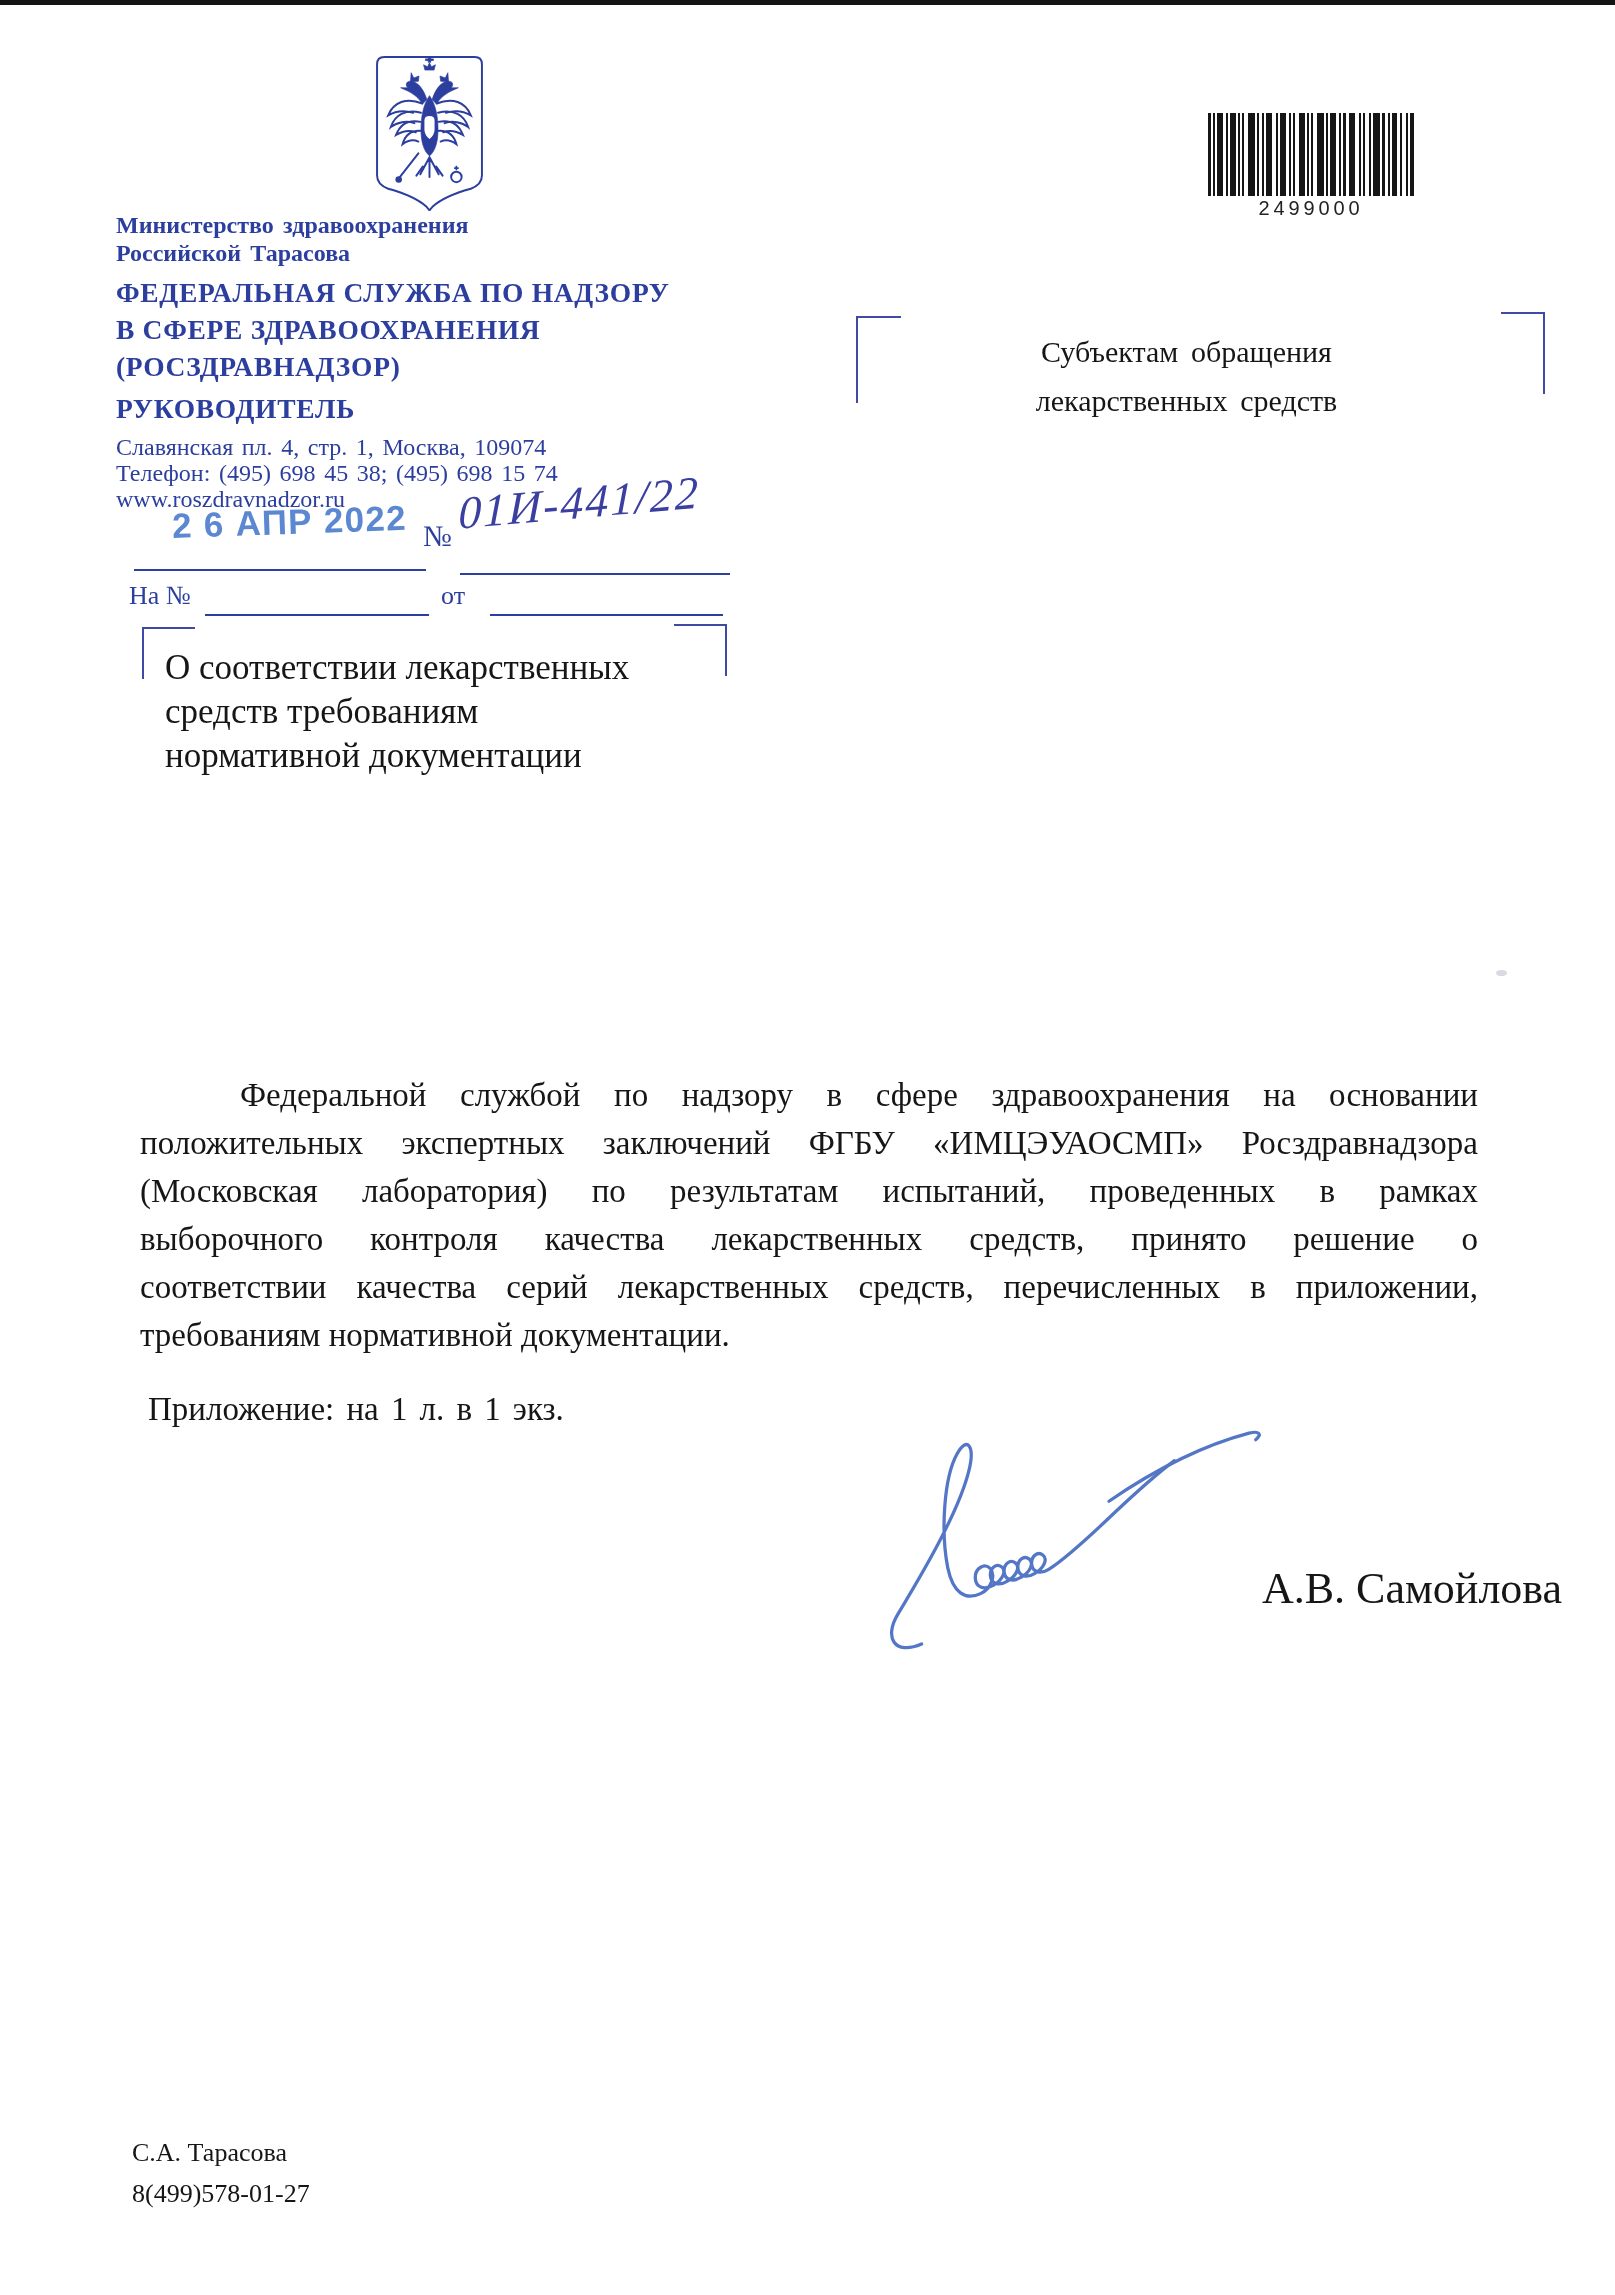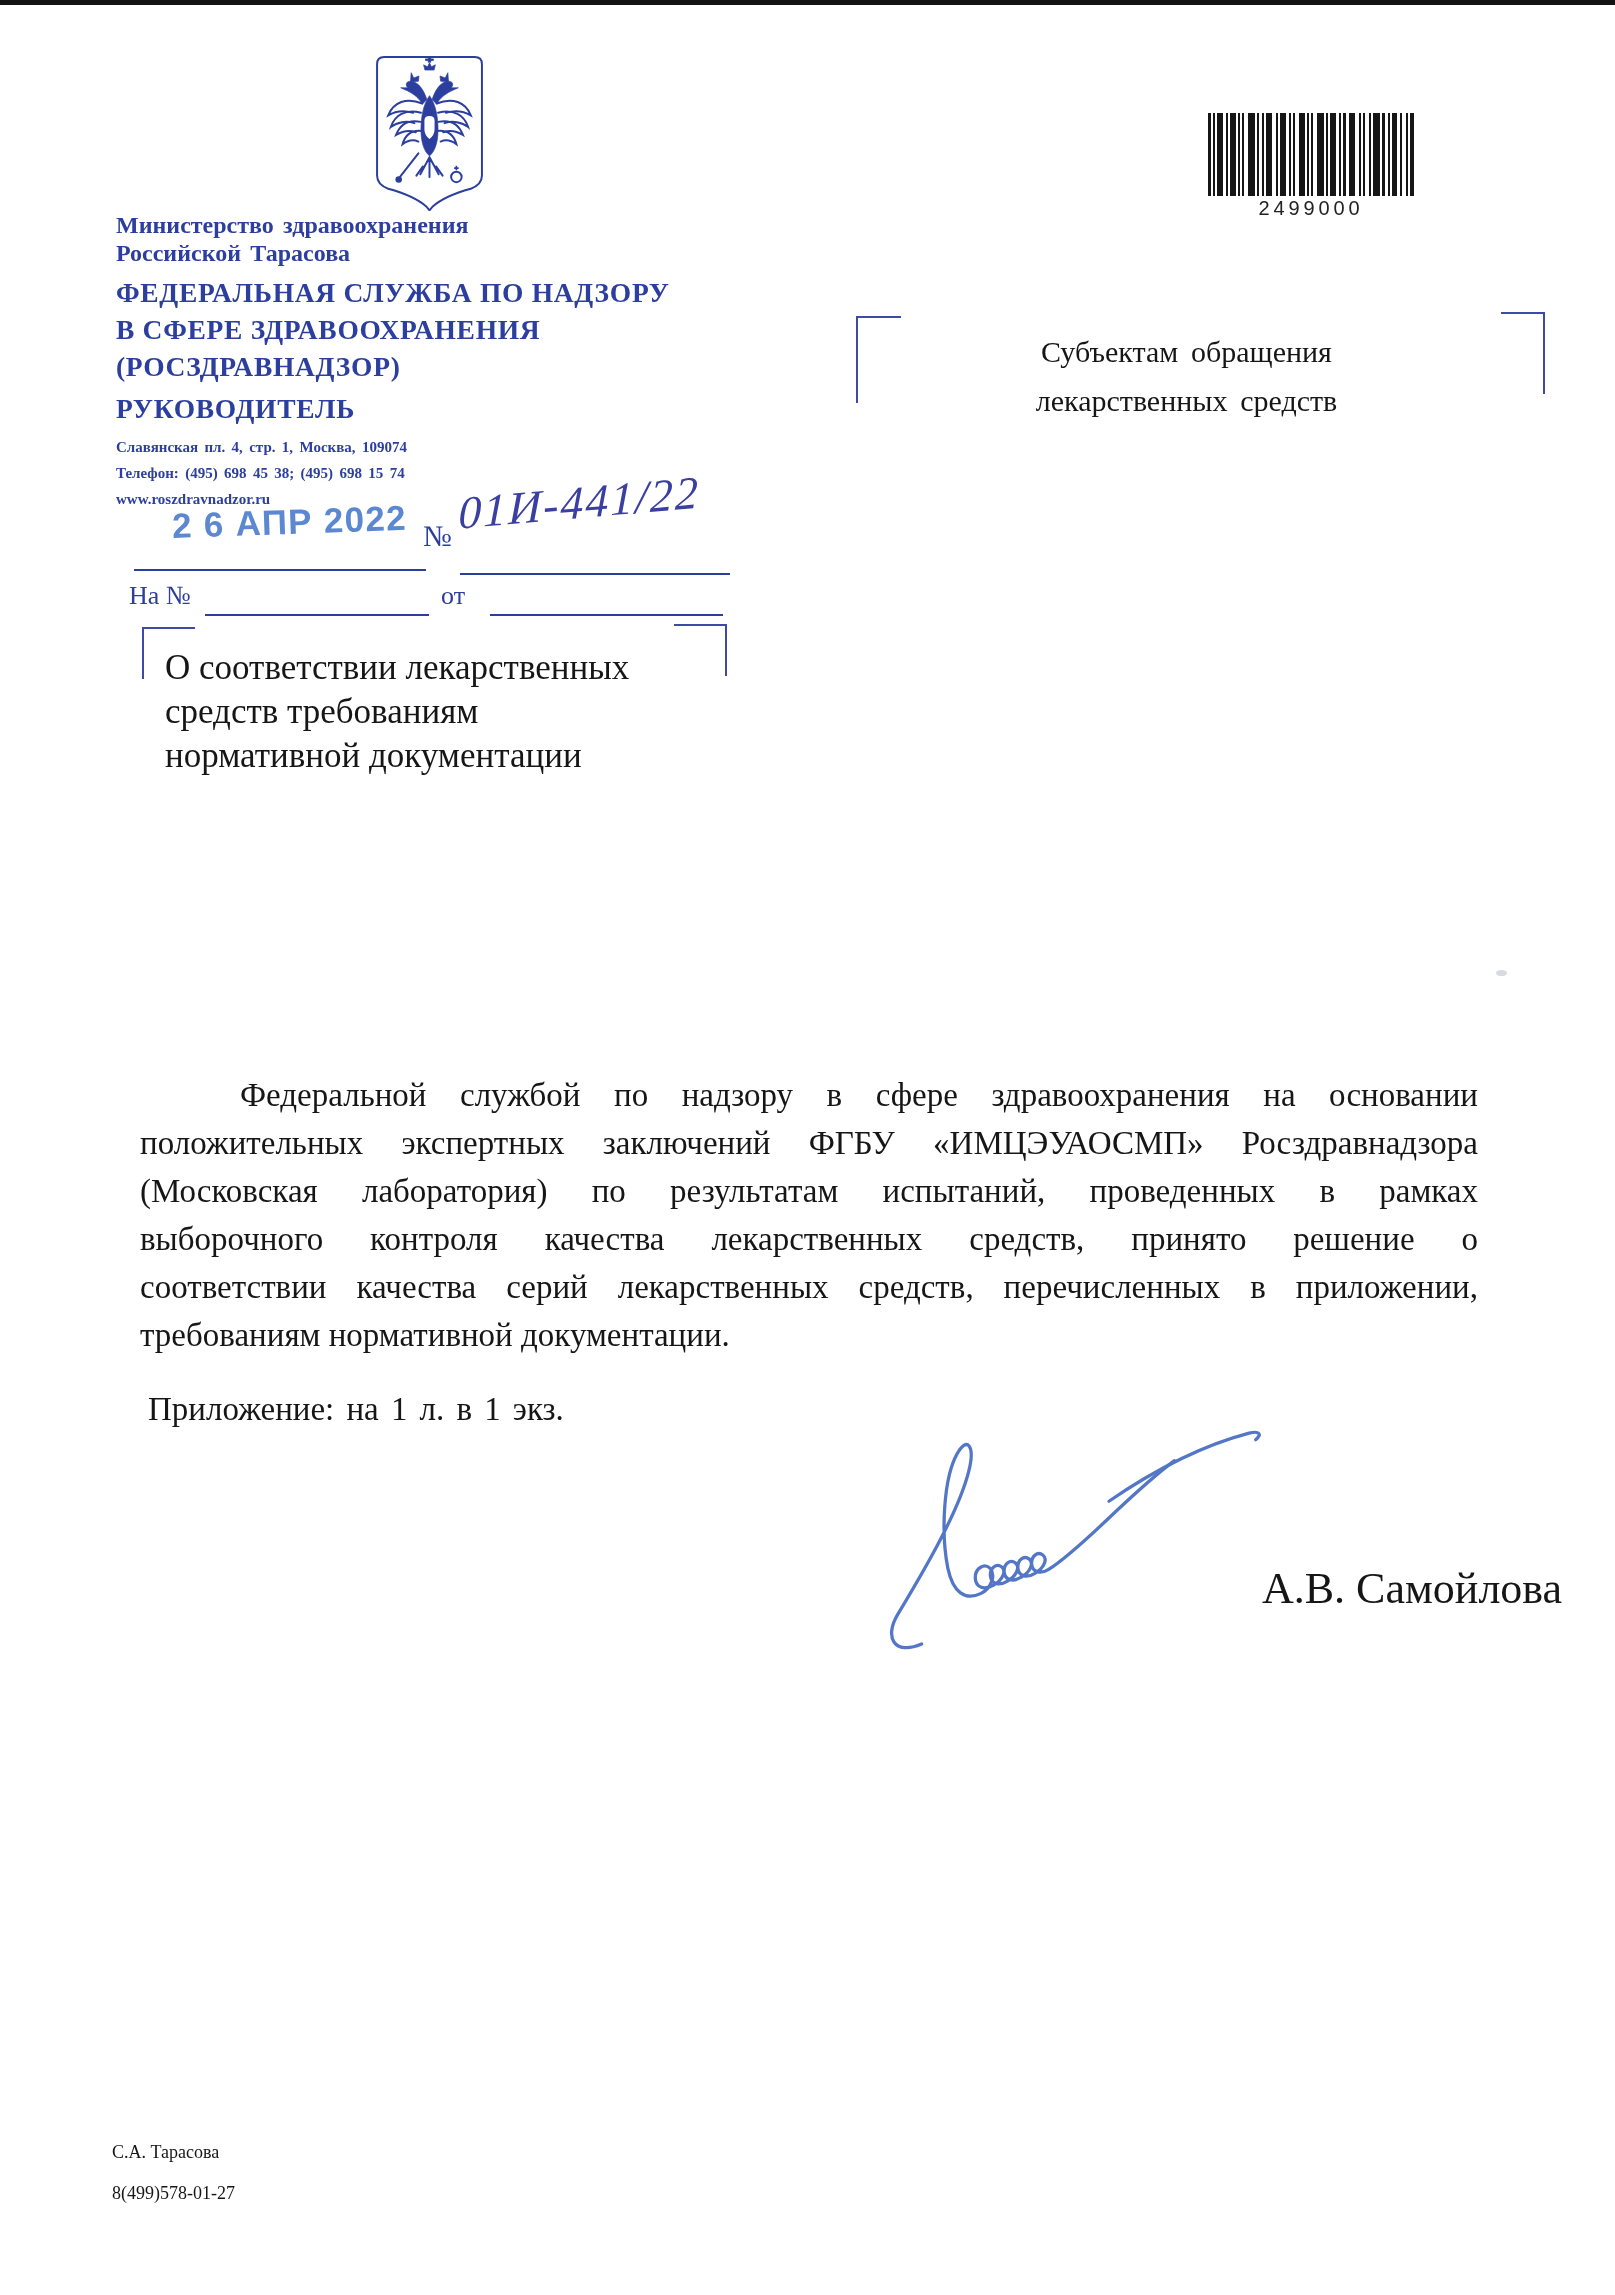--- a/index.html
+++ b/index.html
@@ -11,21 +11,21 @@
   .abs{position:absolute;}
   .topbar{left:0;top:0;width:1616px;height:5.2px;background:#141414;}
 
   
   .blue{color:#2c3e9e;}
   .lh-col{left:116px;width:664px;text-align:left;}
   .emblem{left:375px;top:55px;}
   .ministry{top:211px;font-size:24px;font-weight:bold;line-height:28px;word-spacing:3.3px;}
   .service{top:274px;font-size:27.5px;font-weight:bold;line-height:37px;letter-spacing:0.7px;}
   .position{top:393px;font-size:27.5px;font-weight:bold;letter-spacing:0.7px;}
-  .contact{top:434px;font-size:15px;line-height:26px;word-spacing:2.6px;font-weight:bold;}
+  .contact{top:434px;font-size:24px;line-height:26px;word-spacing:2.6px;}
 
   
   .stamp{
     left:172px;top:502px;font-family:"Liberation Sans","DejaVu Sans",sans-serif;
     font-size:35px;font-weight:bold;color:#4e7ece;letter-spacing:1.3px;
     transform:rotate(-2deg);opacity:.92;z-index:3;mix-blend-mode:multiply;white-space:nowrap;
   }
   .numsign{left:423px;top:519px;font-size:30px;}
   .handnum{
     left:458px;top:476px;font-size:46px;font-style:italic;color:#3b3fa0;
@@ -67,21 +67,21 @@
   .jline{line-height:48px;text-align:justify;text-align-last:justify;}
   .jline.first{text-indent:100px;}
   .jline.last{text-align-last:left;}
   .attachment{left:140px;top:1391px;font-size:33px;color:#161616;word-spacing:3.9px;margin-left:8px;}
 
   
   .sig{left:823px;top:1403px;}
   .signatory{left:1262px;top:1563px;font-size:44px;color:#161616;}
 
   
-  .footer{left:112px;top:2132px;font-size:18px;line-height:41px;color:#161616;}
+  .footer{left:132px;top:2132px;font-size:26px;line-height:41px;color:#161616;}
 
   .speck{left:1496px;top:970px;width:10.5px;height:5.9px;background:#b9bcc6;
     border-radius:50%;opacity:.55;}
 </style>
 </head>
 <body>
 
 <div class="page">
 
   <div class="abs topbar"></div>

